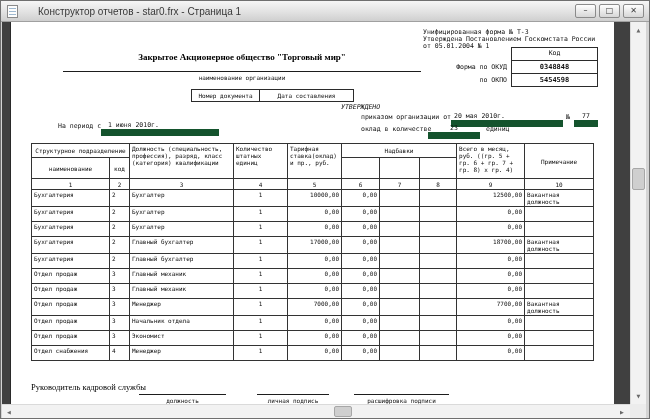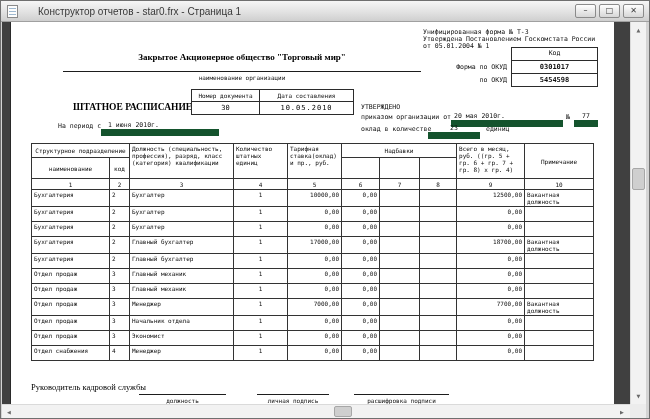--- a/index.html
+++ b/index.html
@@ -101,52 +101,47 @@
 
   <div class="preview-bg"></div>
   <div class="page"></div>
 
   <div class="abs t6" style="left:422px;top:27px;">Унифицированная форма № Т-3</div>
   <div class="abs t6" style="left:422px;top:34px;">Утверждена Постановлением Госкомстата России</div>
   <div class="abs t6" style="left:422px;top:41px;">от 05.01.2004 № 1</div>
 
   <div class="abs code-box">
     <div class="code-row">Код</div>
-    <div class="code-row">0301017</div>
+    <div class="code-row">0348848</div>
     <div class="code-row">5454598</div>
   </div>
   <div class="abs t6 rgt" style="left:380px;top:62px;width:126px;">Форма по ОКУД</div>
-  <div class="abs t6 rgt" style="left:380px;top:75px;width:126px;">по ОКУД</div>
+  <div class="abs t6 rgt" style="left:380px;top:75px;width:126px;">по ОКПО</div>
 
   <div class="abs serif-b ctr" style="left:62px;top:51px;width:358px;height:20px;font-size:9px;border-bottom:1px solid #1d1d1d;">Закрытое Акционерное общество "Торговый мир"</div>
   <div class="abs t6s ctr" style="left:62px;top:73px;width:358px;white-space:normal;">наименование организации</div>
 
-  <div class="abs serif-b" style="left:72px;top:101px;font-size:9.5px;white-space:nowrap;">ШТАТНОЕ РАСПИСАНИЕ</div>
 
   <table class="doct">
     <colgroup>
         <col style="width:68px">
         <col style="width:94px">
       </colgroup>
     <tbody>
         <tr>
       <th>Номер документа</th>
       <th>Дата составления</th>
     </tr>
-    <tr>
-      <td class="doc-num">30</td>
-      <td class="doc-date">10.05.2010</td>
-    </tr>
   </tbody>
     </table>
 
   <div class="abs t6" style="left:57px;top:121px;">На период с</div>
   <div class="abs t6 u" style="left:100px;top:120px;width:118px;padding-left:7px;">1 июня 2010г.</div>
 
-  <div class="abs t6" style="left:360px;top:102px;">УТВЕРЖДЕНО</div>
+  <div class="abs t6" style="left:340px;top:102px;font-style:italic;">УТВЕРЖДЕНО</div>
   <div class="abs t6" style="left:360px;top:112px;">приказом организации от</div>
   <div class="abs t6 u" style="left:450px;top:111px;width:112px;padding-left:3px;">20 мая 2010г.</div>
   <div class="abs t6" style="left:565px;top:112px;">№</div>
   <div class="abs t6 u ctr" style="left:573px;top:111px;width:24px;">77</div>
   <div class="abs t6" style="left:360px;top:124px;">оклад в количестве</div>
   <div class="abs t6 u ctr" style="left:427px;top:123px;width:52px;">23</div>
   <div class="abs t6" style="left:485px;top:124px;">единиц</div>
 
   <table class="staff">
     <colgroup>

